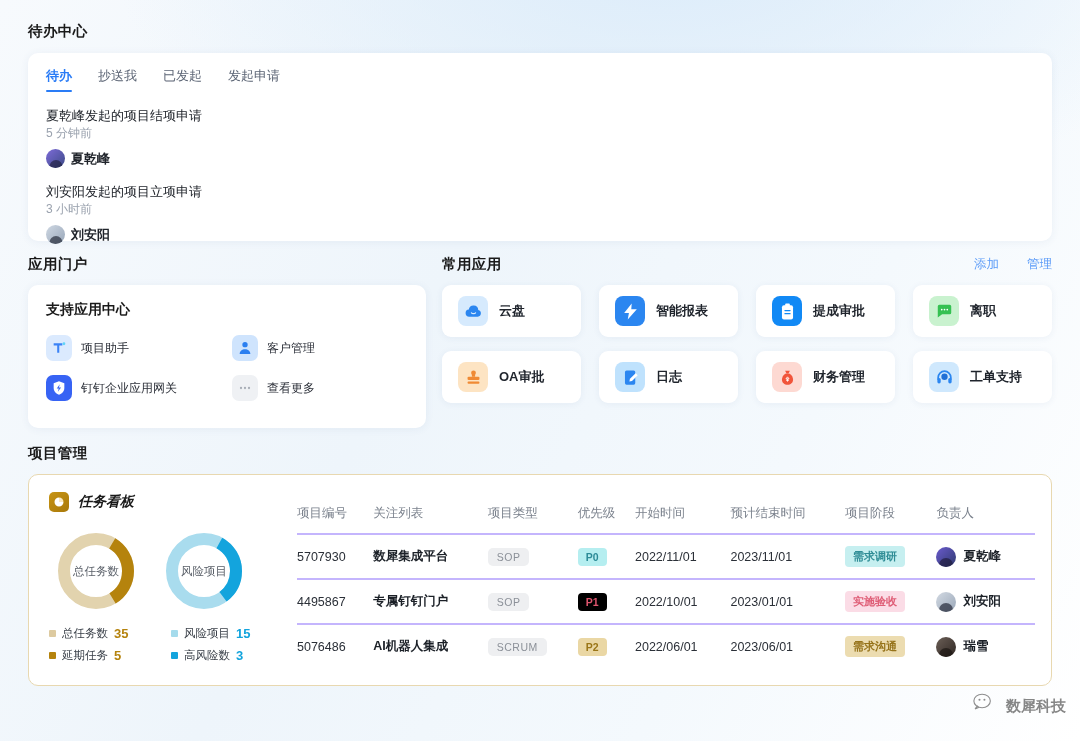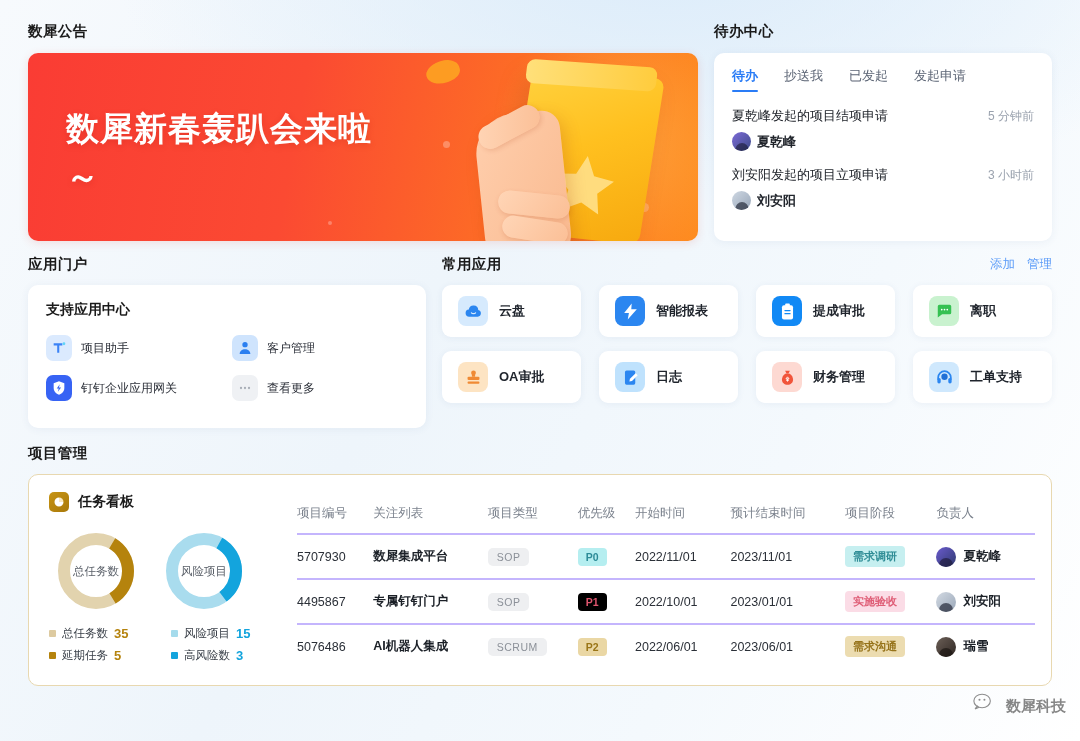--- a/index.html
+++ b/index.html
@@ -92,21 +92,21 @@
   .tab {
     font-size: 13px; color: #5c6575; padding-bottom: 7px; position: relative;
     cursor: pointer; white-space: nowrap;
   }
   .tab.active { color: #2a7cf6; font-weight: bold; }
   .tab.active::after {
     content: ""; position: absolute; left: 0; right: 0; bottom: 0;
     height: 2.5px; background: #2a7cf6; border-radius: 2px;
   }
   .todo-item { margin-top: 15px; }
-  .todo-head { display: flex; justify-content: space-between; align-items: baseline; }
+  .todo-head { display: flex; justify-content: space-between; align-items: baseline; flex-direction: column; }
   .todo-title { font-size: 13px; color: #20242b; }
   .todo-time { font-size: 12px; color: #9aa2ae; white-space: nowrap; }
   .todo-user { display: flex; align-items: center; gap: 6px; margin-top: 7px; }
   .av {
     width: 19px; height: 19px; border-radius: 50%; flex: none;
     background: linear-gradient(135deg, #7d6bd8, #3c4a86);
     position: relative; overflow: hidden;
   }
   .av::after {
     content: ""; position: absolute; left: 50%; top: 58%; width: 13px; height: 13px;
@@ -131,21 +131,21 @@
   .pico {
     width: 26px; height: 26px; border-radius: 7px; flex: none;
     display: flex; align-items: center; justify-content: center;
   }
   .pico svg { display: block; }
   .plabel { font-size: 12px; color: #2b2f38; }
 
   .common-head {
     display: flex; align-items: center; justify-content: space-between;
   }
-  .links { display: flex; gap: 12px; }
+  .links { display: flex; gap: 28px; }
   .link { font-size: 12.5px; color: #5b9bf8; cursor: pointer; }
   .app-grid {
     display: grid; grid-template-columns: repeat(4, 1fr); gap: 14px 18px; margin-top: 11px;
   }
   .app-card {
     background: #fff; border-radius: 9px; height: 52px;
     display: flex; align-items: center; gap: 11px; padding-left: 16px;
     box-shadow: 0 1px 7px rgba(60,90,140,.07); cursor: pointer;
   }
   .aico {
@@ -160,21 +160,21 @@
     margin-top: 11px; height: 212px; background: #fff; border-radius: 10px;
     border: 1px solid #e8d8b0; display: flex; overflow: hidden;
   }
   .board { width: 260px; padding: 17px 0 0 20px; flex: none; }
   .blk-head { display: flex; align-items: center; gap: 9px; }
   .blk-ico {
     width: 20px; height: 20px; border-radius: 5px; flex: none;
     background: linear-gradient(140deg, #c79414, #a9790a);
     display: flex; align-items: center; justify-content: center;
   }
-  .blk-title { font-size: 14px; font-weight: bold; color: #1a1a1a; }
+  .blk-title { font-size: 14px; font-weight: bold; color: #1a1a1a; font-style: italic; }
 
   .donuts { display: flex; gap: 22px; margin-top: 16px; padding-left: 4px; }
   .donut { position: relative; width: 86px; height: 86px; }
   .donut .dlabel {
     position: absolute; inset: 0; display: flex; align-items: center;
     justify-content: center; font-size: 11.5px; color: #5a6069;
   }
   .legend { margin-top: 12px; }
   .lrow { display: flex; gap: 26px; margin-bottom: 7px; }
   .litem { display: flex; align-items: center; gap: 6px; width: 96px; }
@@ -225,42 +225,20 @@
     position: absolute; right: 14px; bottom: 22px;
     display: flex; align-items: center; gap: 7px; opacity: .62;
   }
   .wm-text { font-size: 15px; font-weight: bold; color: #3d3d3d; }
 </style>
 </head>
 <body>
 
 <div class="top-row">
 
-  <div class="announce">
-    <div class="section-title">数犀公告</div>
-    <div class="banner">
-      <div class="glow"></div>
-      <div class="blob"></div>
-      <div class="conf c1"></div>
-      <div class="conf c2"></div>
-      <div class="conf c3"></div>
-      <div class="conf c4"></div>
-      <div class="card3d"></div>
-      <div class="star">
-        <svg width="74" height="70" viewBox="0 0 24 24">
-          <path d="M12 2l3.1 6.6 7 .9-5.1 4.9 1.3 7L12 18.1 5.7 21.4l1.3-7L1.9 9.5l7-.9z" fill="#ffe08a" opacity=".9"></path>
-        </svg>
-      </div>
-      <div class="hand"></div>
-      <div class="finger f1"></div>
-      <div class="finger f2"></div>
-      <div class="finger f3"></div>
-      <div class="banner-text">数犀新春轰趴会来啦～</div>
-    </div>
-  </div>
 
   <div class="todo">
     <div class="section-title">待办中心</div>
     <div class="card todo-card">
       <div class="tabs">
         <div class="tab active">待办</div>
         <div class="tab">抄送我</div>
         <div class="tab">已发起</div>
         <div class="tab">发起申请</div>
       </div>

